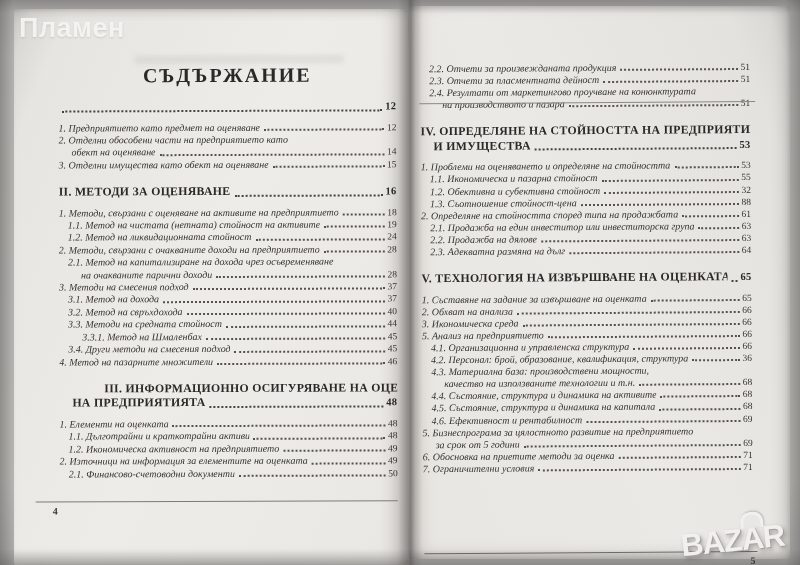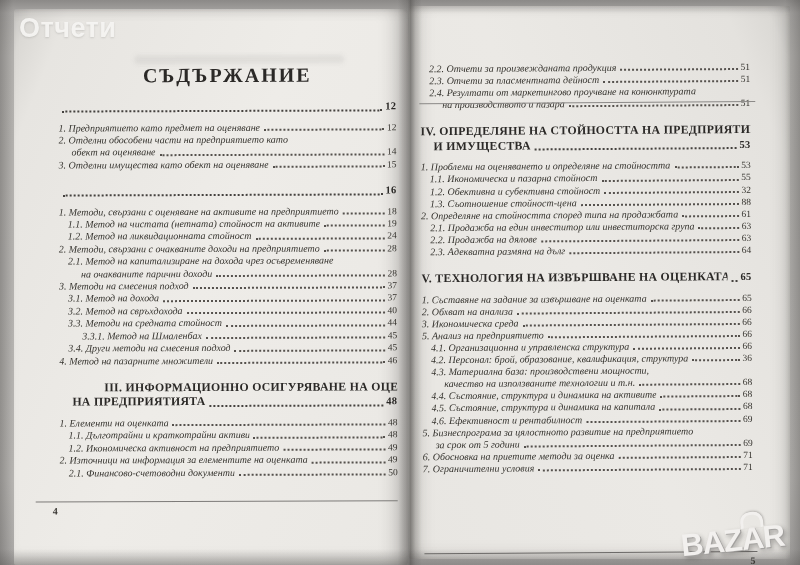--- a/index.html
+++ b/index.html
@@ -153,20 +153,21 @@
           </div>
           <div class="entry it">
             <div class="line" style="padding-left: 0px;">
               <span class="txt">3. Отделни имущества като обект на оценяване</span>
               <span class="lead"></span>
               <span class="pg">15</span>
             </div>
           </div>
           <div class="entry hd">
             <div class="line" style="padding-left: 0px;">
+              <span class="txt">II. МЕТОДИ ЗА ОЦЕНЯВАНЕ</span>
               <span class="lead"></span>
               <span class="pg">16</span>
             </div>
           </div>
           <div class="entry it">
             <div class="line" style="padding-left: 0px;">
               <span class="txt">1. Методи, свързани с оценяване на активите на предприятието</span>
               <span class="lead"></span>
               <span class="pg">18</span>
             </div>
@@ -507,20 +508,20 @@
       </div>
     </div>
   </div>
 
   <div id="gutter-shadow"></div>
   <div id="top-shade" class="edge-shade"></div>
   <div id="bottom-shade" class="edge-shade"></div>
   <div id="right-shade" class="edge-shade"></div>
   <div id="left-shade" class="edge-shade"></div>
 
-  <div id="watermark">Отчети</div>
+  <div id="watermark">Пламен</div>
 
   <div id="bazar-logo">
     <span>BAZAR</span>
     <span id="bazar-handle"></span>
   </div>
 
 </div>
 
 </body></html>

